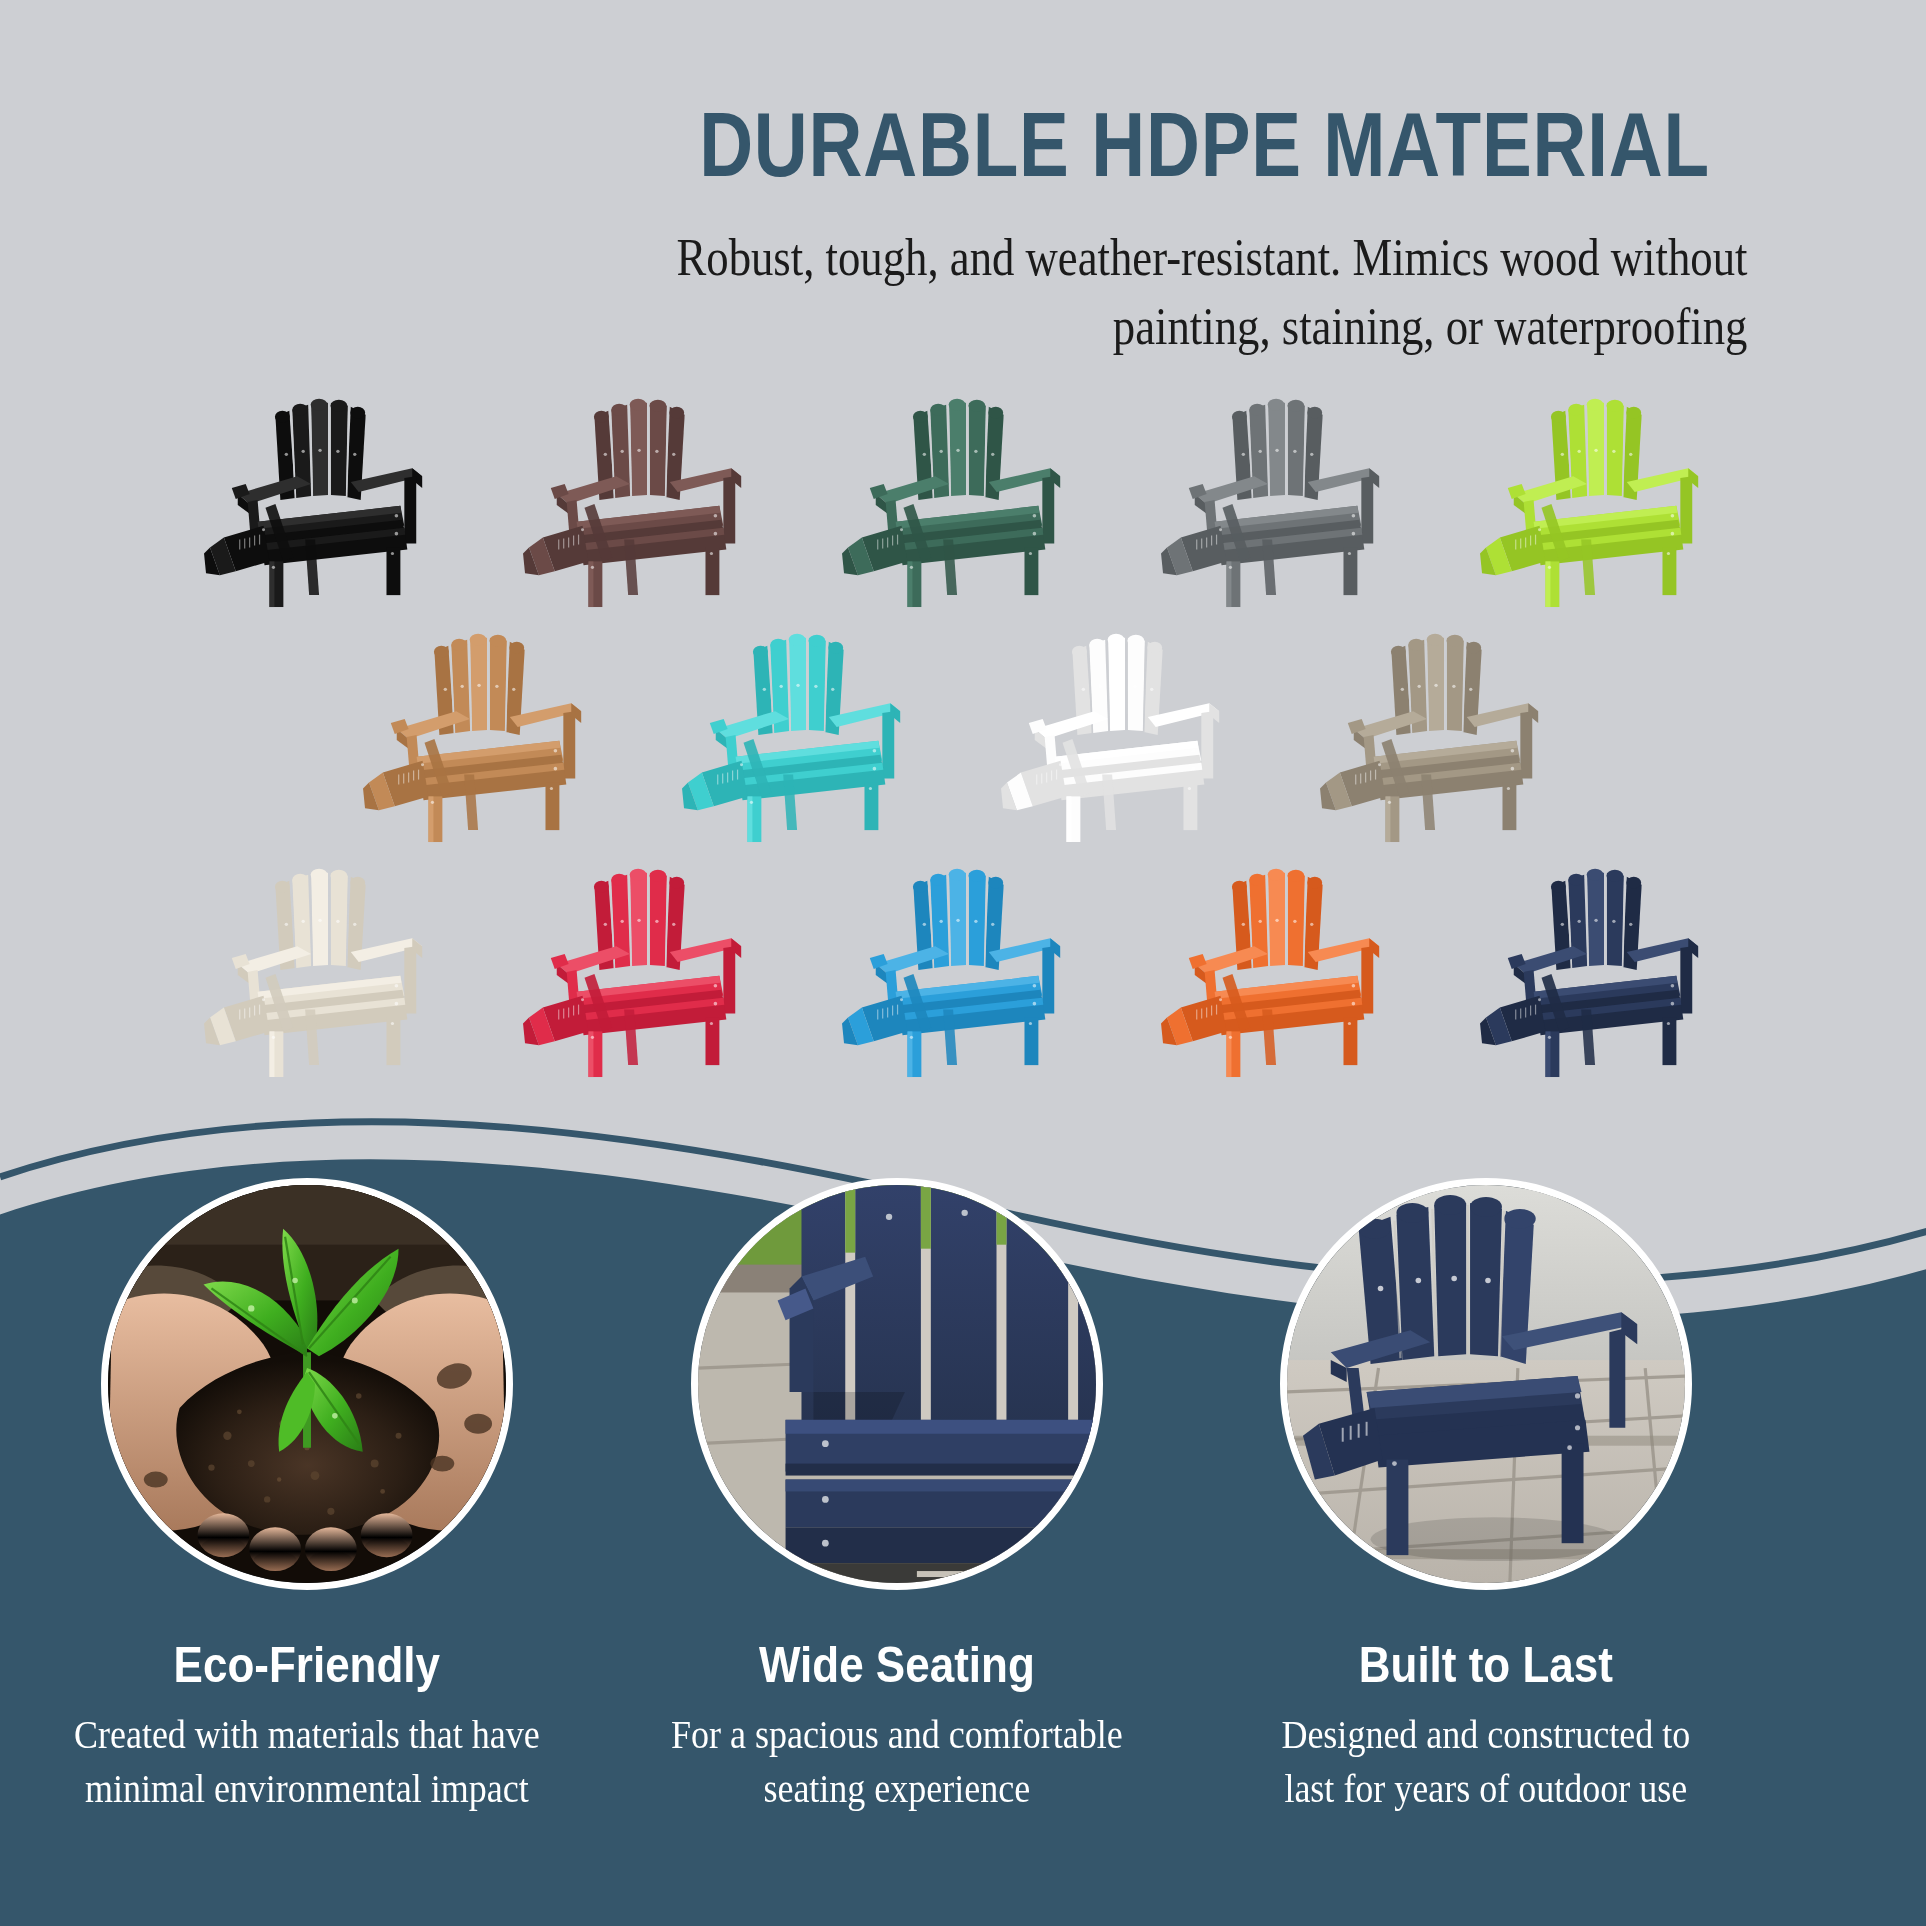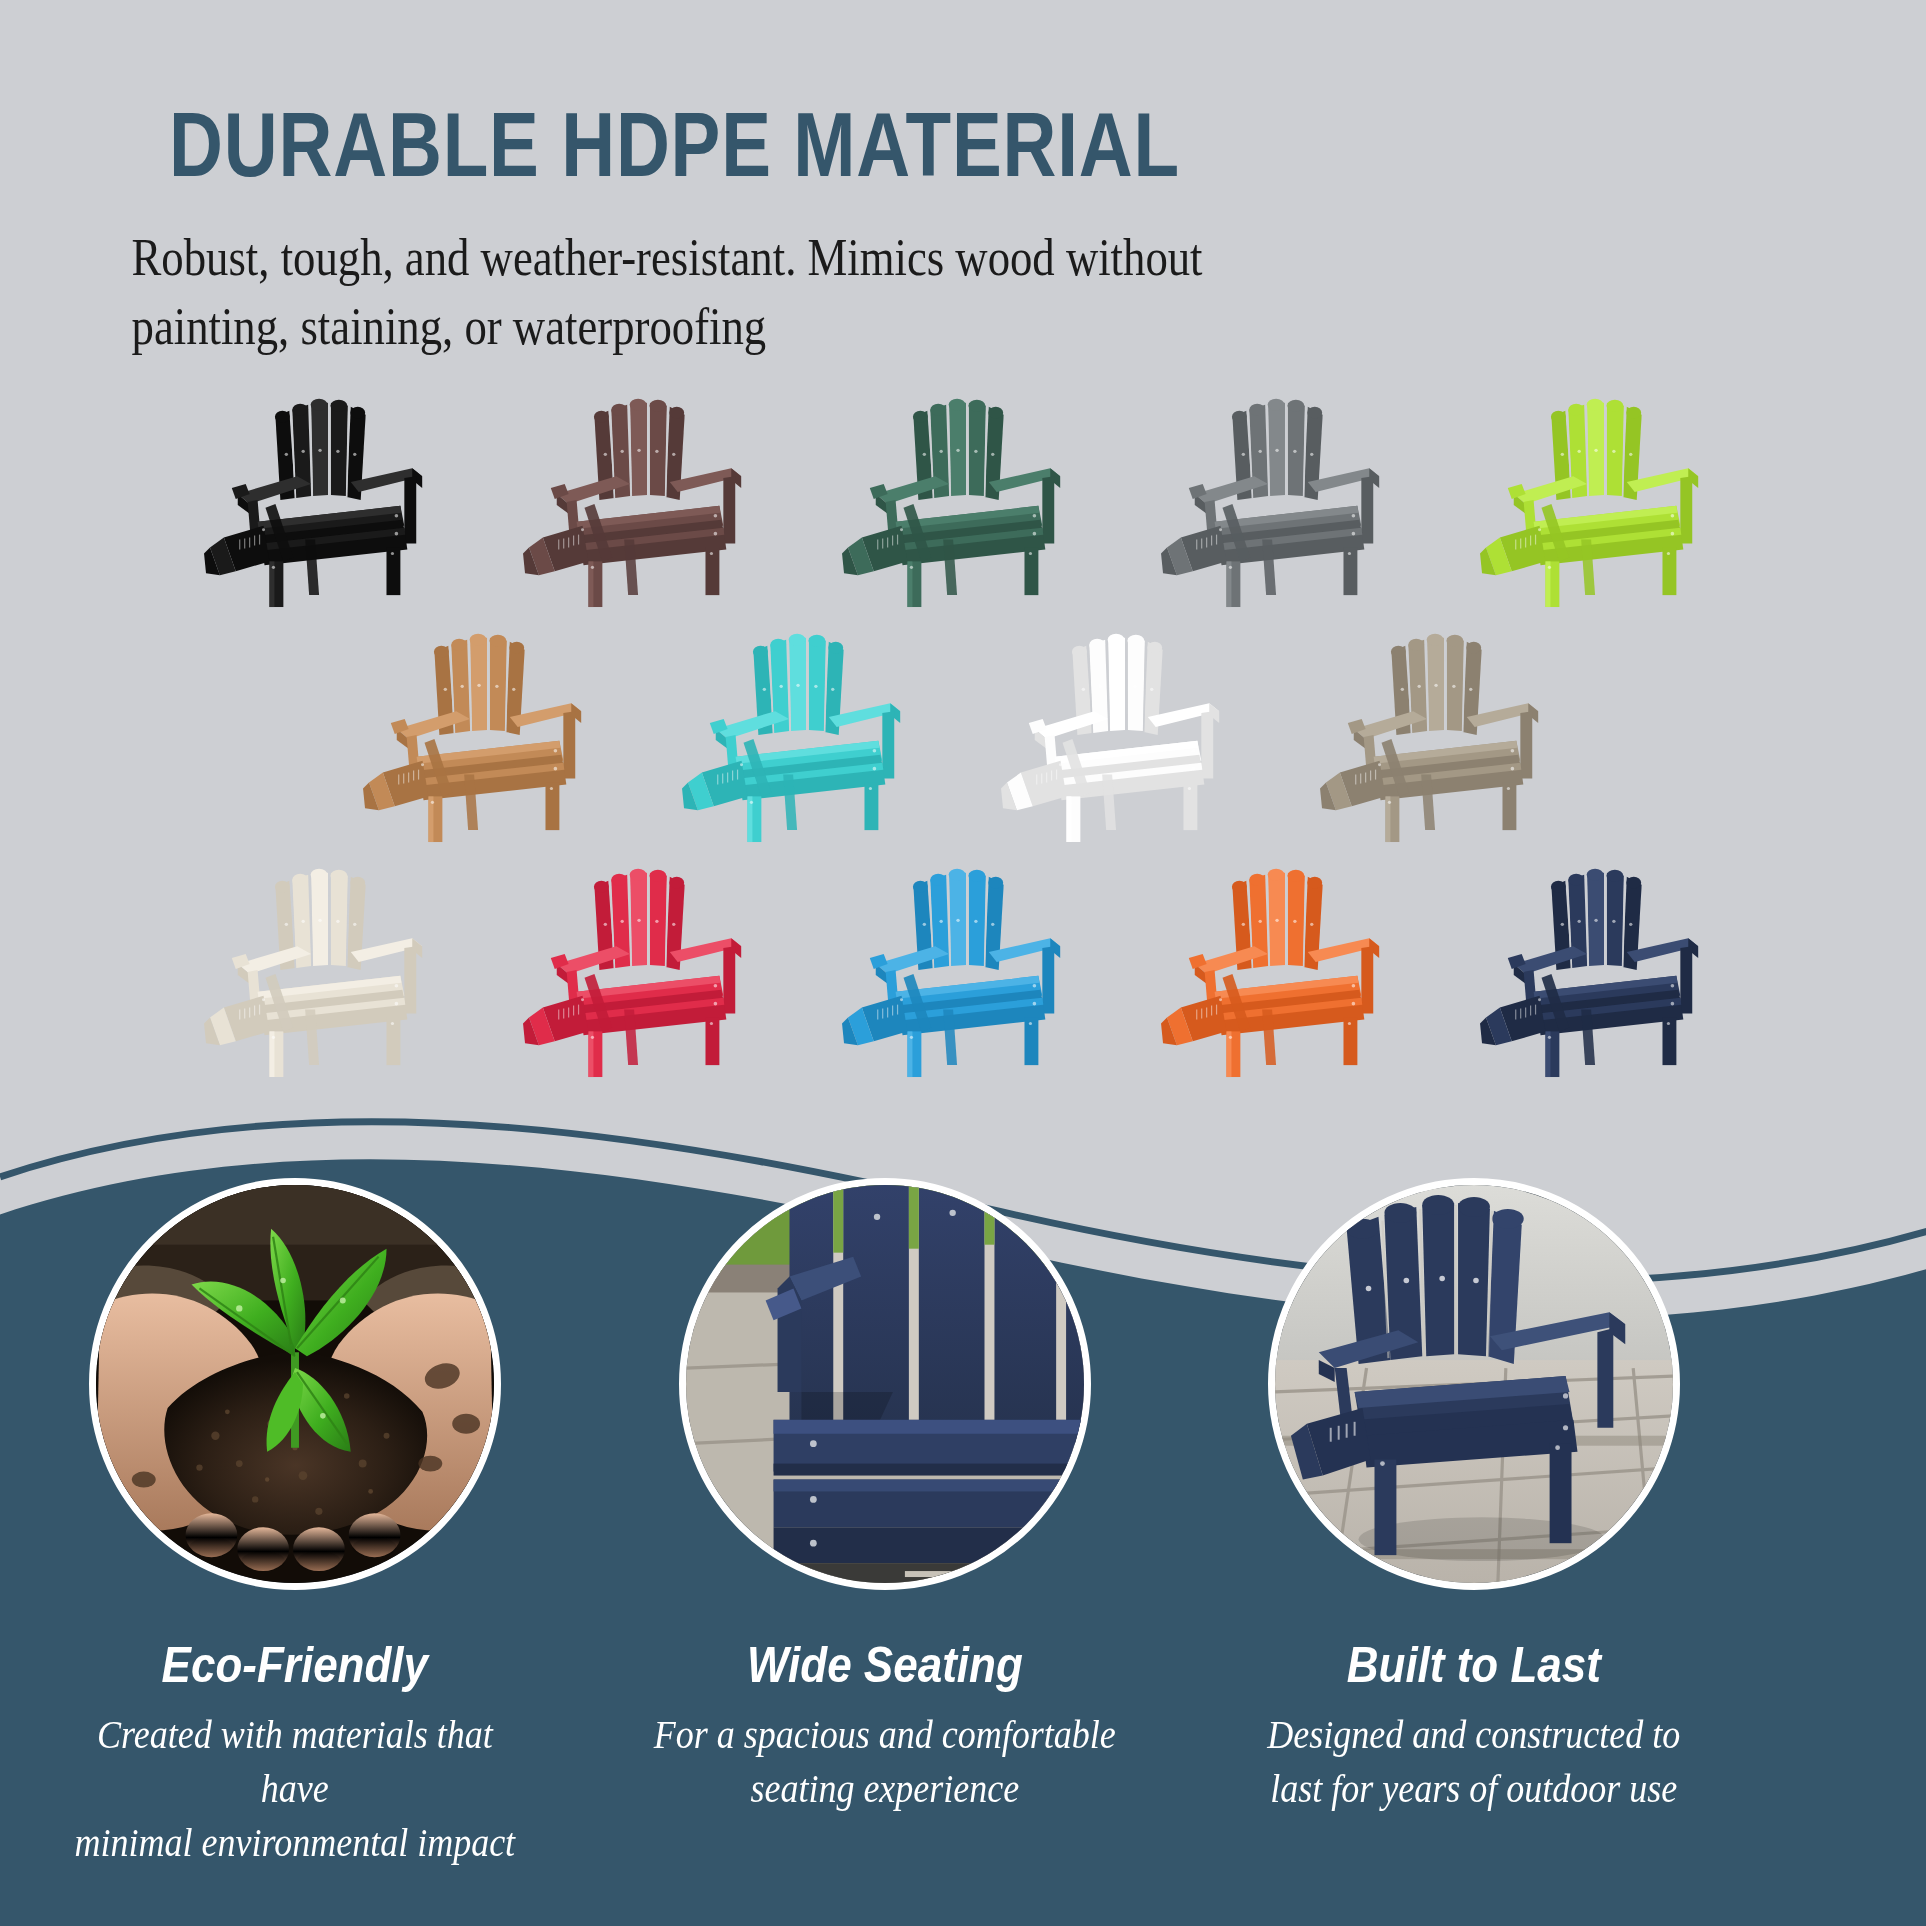--- a/index.html
+++ b/index.html
@@ -5,21 +5,21 @@
   * { margin:0; padding:0; box-sizing:border-box; }
   html,body { width:1927px; height:1927px; }
   body {
     background:#cdcfd3;
     font-family:"Liberation Serif", serif;
     position:relative;
     overflow:hidden;
   }
 
   
-  #header { position:absolute; top:0; left:0; width:1879px; text-align:left; }
+  #header { position:absolute; top:0; left:0; width:1879px; text-align:right; }
   #page-title {
     font-family:"Liberation Sans", sans-serif;
     font-weight:bold;
     font-size:91px;
     letter-spacing:1px;
     color:#35566b;
     margin-top:99px;
     transform:scaleX(0.82);
     line-height:1.0;
   }
@@ -41,21 +41,21 @@
   #row-2 { margin-top:-8px; }
   #row-2 .chair-cell { margin:0 11px; }
   #row-3 { margin-top:-8px; }
   #row-3 .chair-cell { margin:0 11px; }
 
   
   #wave-panel { position:absolute; left:0; bottom:0; width:1927px; height:861px; }
   #wave-panel svg { display:block; width:1927px; height:861px; }
 
   
-  #features { position:absolute; left:0; top:1178px; width:1769px;font-style:italic; }
+  #features { position:absolute; left:12px; top:1178px; width:1769px; }
   .feature-row { display:flex; justify-content:center; align-items:flex-start; }
   .feature { width:594px; text-align:center; position:relative; }
   .circle-wrap {
     width:412px; height:412px; margin:0 auto;
     border-radius:50%;
     border:7px solid #ffffff;
     overflow:hidden;
     position:relative;
     background:#24303a;
   }

